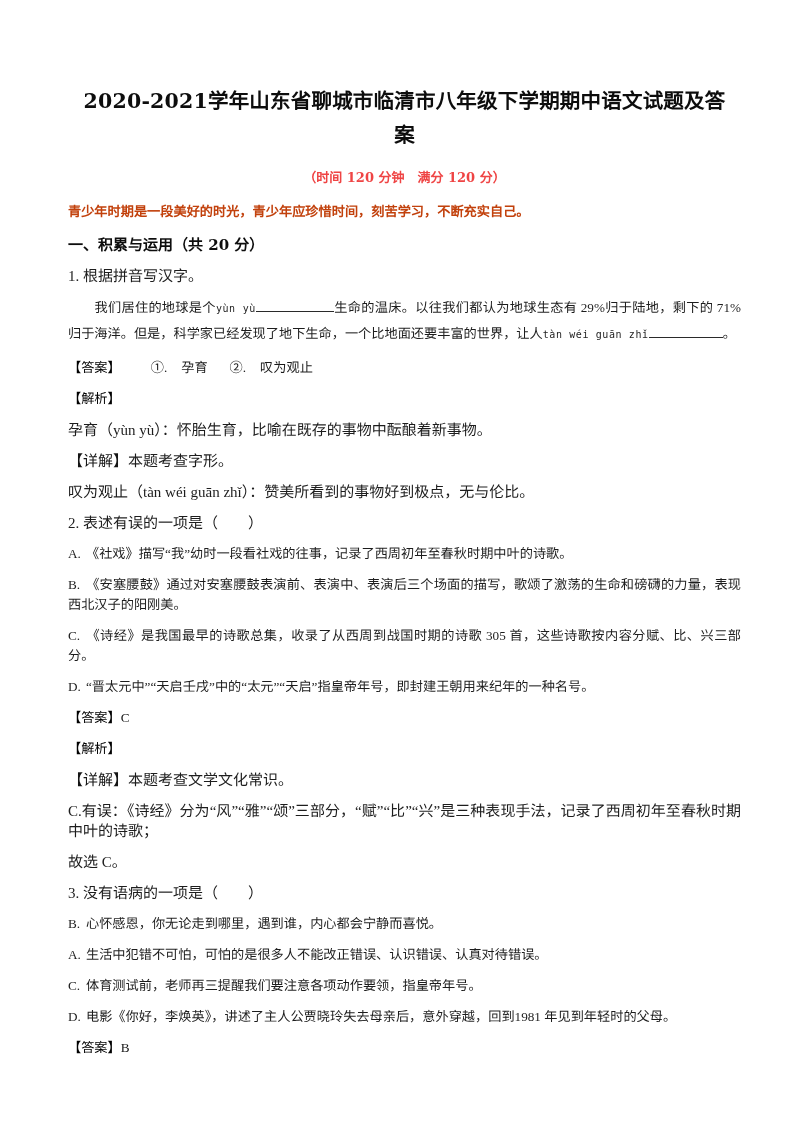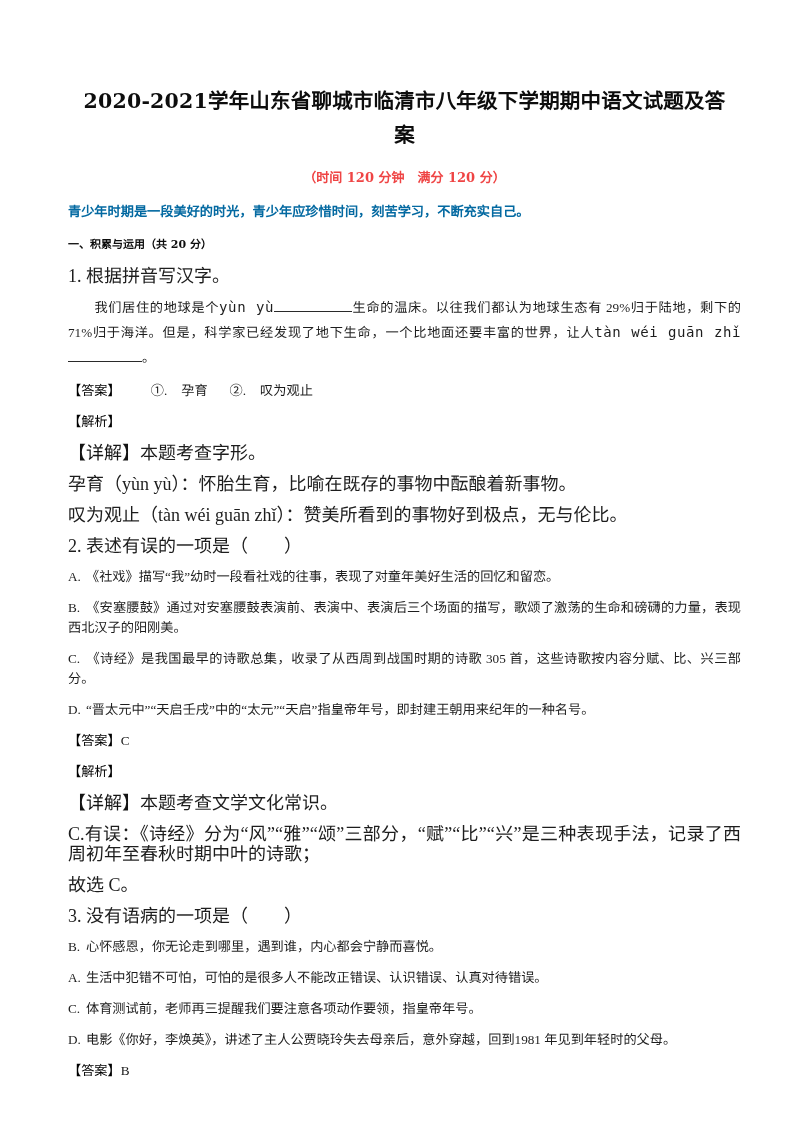--- a/index.html
+++ b/index.html
@@ -40,50 +40,50 @@
     line-height: 20px;
     margin-top: 16px;
     color: #ef4444;
   }
   .lead-line {
     font-family: "DejaVu Serif", "Liberation Serif", serif;
     font-weight: bold;
     font-size: 13.2px;
     line-height: 20px;
     margin-top: 14px;
-    color: #0369a1;
+    color: #c2410c;
   }
   .section-head {
     font-family: "DejaVu Serif", "Liberation Serif", serif;
     font-weight: bold;
-    font-size: 11px;
+    font-size: 15px;
     line-height: 20px;
     margin-top: 13px;
     color: #0d0d0d;
   }
   p.body-line {
-    font-size: 18px;
+    font-size: 15px;
     line-height: 20px;
     margin: 11px 0 0 0;
     color: #1d1d1d;
     text-align: justify;
     text-justify: inter-ideograph;
   }
   .para-block {
     font-size: 13.2px;
     line-height: 25px;
     margin: 9px 0 0 0;
     color: #1d1d1d;
     text-align: justify;
     text-justify: inter-ideograph;
     text-indent: 2em;
   }
   .pinyin {
     font-family: "DejaVu Sans Mono", "Liberation Mono", monospace;
-    font-size: 14px;
+    font-size: 10px;
     letter-spacing: 0.6px;
   }
   .blank {
     display: inline-block;
     border-bottom: 1px solid #2a2a2a;
     vertical-align: baseline;
   }
   .blank-long { width: 78px; }
   .blank-mid  { width: 74px; }
   .tag-blue {
@@ -140,35 +140,35 @@
   </p>
 
   <p class="ans-line">
     <span class="tag-blue">【答案】</span><span class="ans-gap-1"></span><span class="circled">①.</span><span class="ans-gap-3"></span><span>孕育</span><span class="ans-gap-2"></span><span class="circled">②.</span><span class="ans-gap-3"></span><span>叹为观止</span>
   </p>
 
   <p class="ans-line">
     <span class="tag-blue">【解析】</span>
   </p>
 
+  <p class="body-line">孕育（yùn yù）：怀胎生育，比喻在既存的事物中酝酿着新事物。</p>
+
   <p class="body-line">
     <span class="tag-black">【详解】</span><span>本题考查字形。</span>
   </p>
-
-  <p class="body-line">孕育（yùn yù）：怀胎生育，比喻在既存的事物中酝酿着新事物。</p>
 
   <p class="body-line">叹为观止（tàn wéi guān zhǐ）：赞美所看到的事物好到极点，无与伦比。</p>
 
   <p class="body-line">
     <span>2.</span>
     <span>表述有误的一项是（　　）</span>
   </p>
 
   <p class="opt-line">
-    <span class="opt-label">A.</span><span>《社戏》描写“我”幼时一段看社戏的往事，表现了对童年美好生活的回忆和留恋。</span>
+    <span class="opt-label">A.</span><span>《社戏》描写“我”幼时一段看社戏的往事，记录了西周初年至春秋时期中叶的诗歌。</span>
   </p>
   <p class="opt-line">
     <span class="opt-label">B.</span><span>《安塞腰鼓》通过对安塞腰鼓表演前、表演中、表演后三个场面的描写，歌颂了激荡的生命和磅礴的力量，表现西北汉子的阳刚美。</span>
   </p>
   <p class="opt-line">
     <span class="opt-label">C.</span><span>《诗经》是我国最早的诗歌总集，收录了从西周到战国时期的诗歌 305 首，这些诗歌按内容分赋、比、兴三部分。</span>
   </p>
   <p class="opt-line">
     <span class="opt-label">D.</span><span>“晋太元中”“天启壬戌”中的“太元”“天启”指皇帝年号，即封建王朝用来纪年的一种名号。</span>
   </p>

